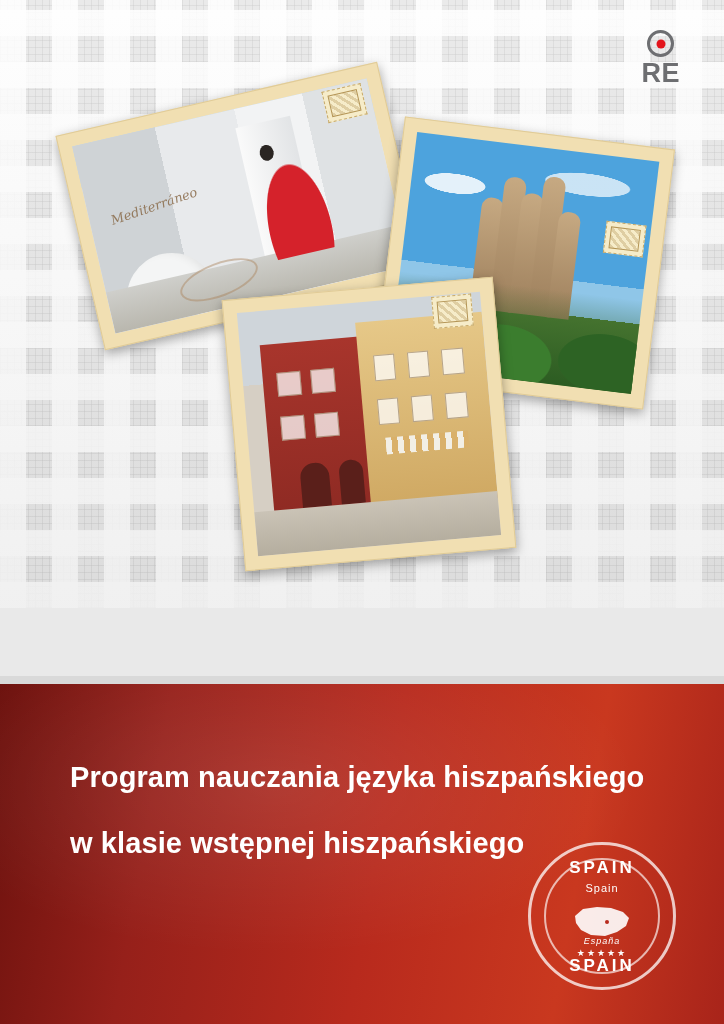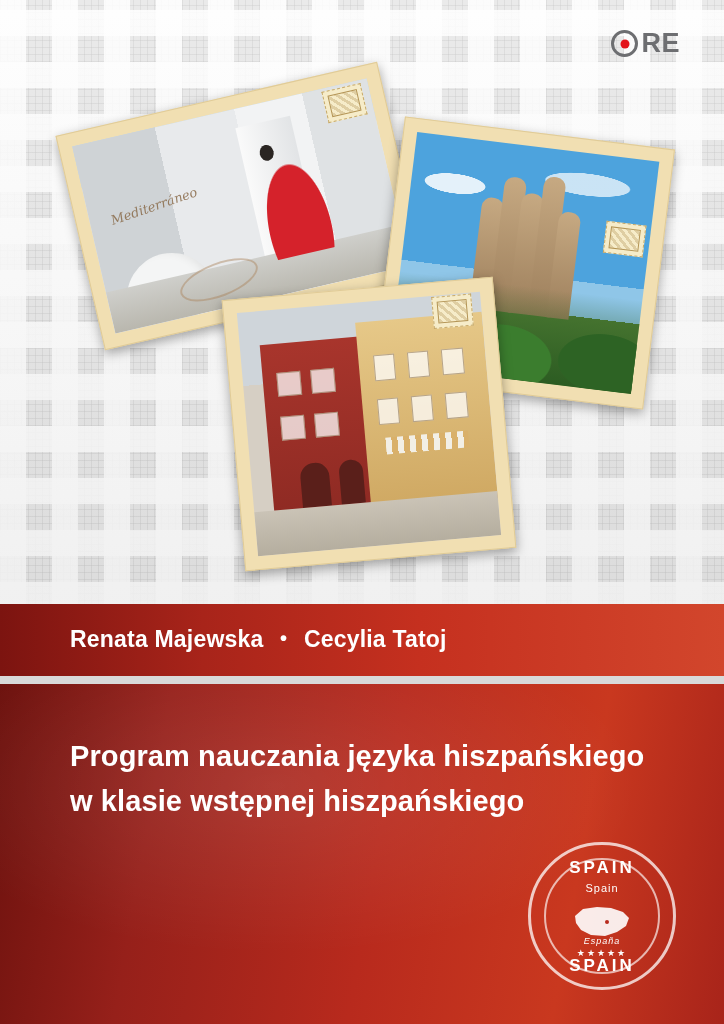--- a/index.html
+++ b/index.html
@@ -51,20 +51,21 @@
 
   
   .ore-logo {
     position: absolute;
     right: 44px;
     top: 30px;
     display: flex;
     align-items: center;
     gap: 3px;
     z-index: 40;
+    flex-direction: column;
   }
   .ore-o {
     position: relative;
     width: 27px; height: 27px;
     border-radius: 50%;
     border: 3px solid #6d6e71;
     box-sizing: border-box;
   }
   .ore-o .dot {
     position: absolute;
@@ -314,21 +315,21 @@
     position: absolute;
     left: 70px;
     top: 50px;
     width: 590px;
     color: #ffffff;
     font-size: 29px;
     font-weight: 700;
     line-height: 1.55;
     letter-spacing: 0.1px;
   }
-  .title .line { display: block; white-space: nowrap; }
+  .title .line { display: block; white-space: nowrap; margin-top: 21px; }
 
   
   .spain-stamp {
     position: absolute;
     right: 48px;
     bottom: 34px;
     width: 148px; height: 148px;
     z-index: 35;
   }
   .spain-stamp .ring-outer {
@@ -445,27 +446,20 @@
         <div class="win" style="left:82%; top:40%; width:8%; height:10%;"></div>
         <div class="arch" style="left:20%; top:64%; width:12%; height:18%;"></div>
         <div class="arch" style="left:36%; top:64%; width:10%; height:18%;"></div>
         <div class="awning"></div>
         <div class="ground"></div>
       </div>
       <div class="stamp" style="right:22px; top:14px;"></div>
     </div>
   </div>
 
-  <div class="authors-band">
-    <div class="authors">
-      <span>Renata Majewska</span>
-      <span class="sep">•</span>
-      <span>Cecylia Tatoj</span>
-    </div>
-  </div>
 
   <div class="thin-gap"></div>
 
   <div class="bottom-area">
     <div class="title">
       <span class="line">Program nauczania języka hiszpańskiego</span>
       <span class="line">w klasie wstępnej hiszpańskiego</span>
     </div>
 
     <div class="spain-stamp">

